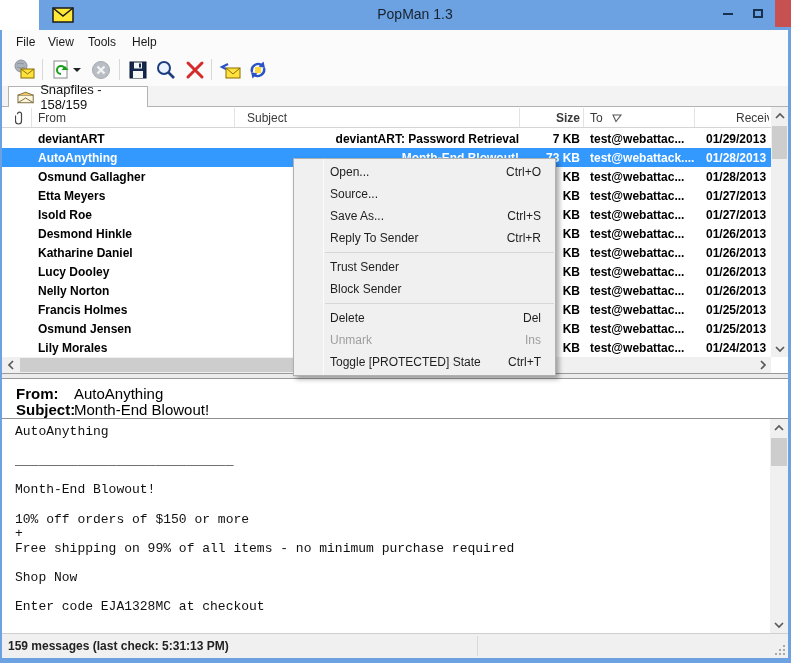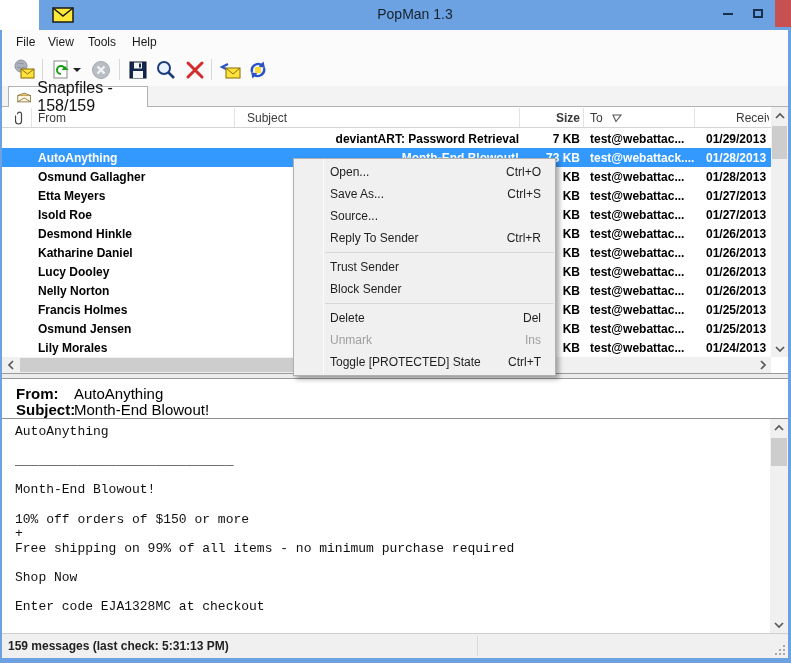--- a/index.html
+++ b/index.html
@@ -27,21 +27,21 @@
   .menubar { position:absolute; left:2px; right:3px; top:30px; height:23px; background:#fbfbfb; }
   .menu-item { position:absolute; top:4px; font-size:12px; color:#1a1a1a; padding:1px 4px; }
   
   .toolbar { position:absolute; left:2px; right:3px; top:53px; height:33px; background:#fbfbfb; }
   .tb-btn { position:absolute; top:4px; width:26px; height:26px; display:flex; align-items:center; justify-content:center; background:transparent; border:none; }
   .tb-sep { position:absolute; top:6px; width:1px; height:21px; background:#d8d8d8; }
   .dd-arrow { width:0; height:0; border-left:4px solid transparent; border-right:4px solid transparent; border-top:4px solid #222; }
   
   .tabstrip { position:absolute; left:2px; right:3px; top:86px; height:21px; background:#f3f3f3; border-bottom:1px solid #b3b3b3; }
   .tab { position:absolute; left:6px; top:0; width:140px; height:21px; background:#fff;
-         border:1px solid #b3b3b3; border-bottom:none; display:flex; align-items:center; gap:6px; padding-left:8px; font-size:16px; color:#111; z-index:2;}
+         border:1px solid #b3b3b3; border-bottom:none; display:flex; align-items:center; gap:6px; padding-left:8px; font-size:13px; color:#111; z-index:2;}
   
   .list { position:absolute; left:2px; top:107px; width:786px; height:266px; background:#fff; font-size:12px; }
   .lheader { position:absolute; left:0; top:0; right:17px; height:21px; background:#fff; border-bottom:1px solid #d5d5d5; color:#3a3a3a; }
   .hsep { position:absolute; top:1px; width:1px; height:19px; background:#e3e3e3; }
   .hlabel { position:absolute; top:4px; white-space:nowrap; overflow:hidden; }
   .row { position:absolute; left:0; width:769px; height:19px; color:#000; font-weight:bold; }
   .row.selected { background:#3399FF; color:#fff; }
   .cell { position:absolute; top:3px; white-space:nowrap; overflow:hidden; }
   .c-from { left:36px; width:200px; }
   .c-subj { left:245px; width:272px;text-align:right; }
@@ -202,20 +202,21 @@
       <div class="hsep" style="left:581px"></div>
       <span class="hlabel" style="left:588px">To</span>
       <svg class="abs" style="left:610px;top:7px" width="11" height="9" viewBox="0 0 11 9">
         <path d="M1 1 H9 L4 7.5 Z" fill="none" stroke="#555" stroke-width="1.1"></path>
       </svg>
       <div class="hsep" style="left:692px"></div>
       <span class="hlabel" style="left:734px;width:33px">Received</span>
     </div>
 
     <div class="row" style="top:22px">
+      <span class="cell c-from">deviantART</span>
       <span class="cell c-subj">deviantART: Password Retrieval</span>
       <span class="cell c-size">7 KB</span>
       <span class="cell c-to">test@webattac...</span>
       <span class="cell c-date">01/29/2013</span>
     </div>
     <div class="row selected" style="top:41px">
       <span class="cell c-from">AutoAnything</span>
       <span class="cell c-subj">Month-End Blowout!</span>
       <span class="cell c-size">73 KB</span>
       <span class="cell c-to">test@webattack....</span>
@@ -366,26 +367,26 @@
     <div class="grip"></div>
   </div>
 
   <div class="cmenu">
     <div class="gutter"></div>
     <div class="mi">
       <span>Open...</span>
       <span class="sc">Ctrl+O</span>
     </div>
     <div class="mi">
+      <span>Source...</span>
+      <span class="sc"></span>
+    </div>
+    <div class="mi">
       <span>Save As...</span>
       <span class="sc">Ctrl+S</span>
-    </div>
-    <div class="mi">
-      <span>Source...</span>
-      <span class="sc"></span>
     </div>
     <div class="mi">
       <span>Reply To Sender</span>
       <span class="sc">Ctrl+R</span>
     </div>
     <div class="msep"></div>
     <div class="mi">
       <span>Trust Sender</span>
       <span class="sc"></span>
     </div>

